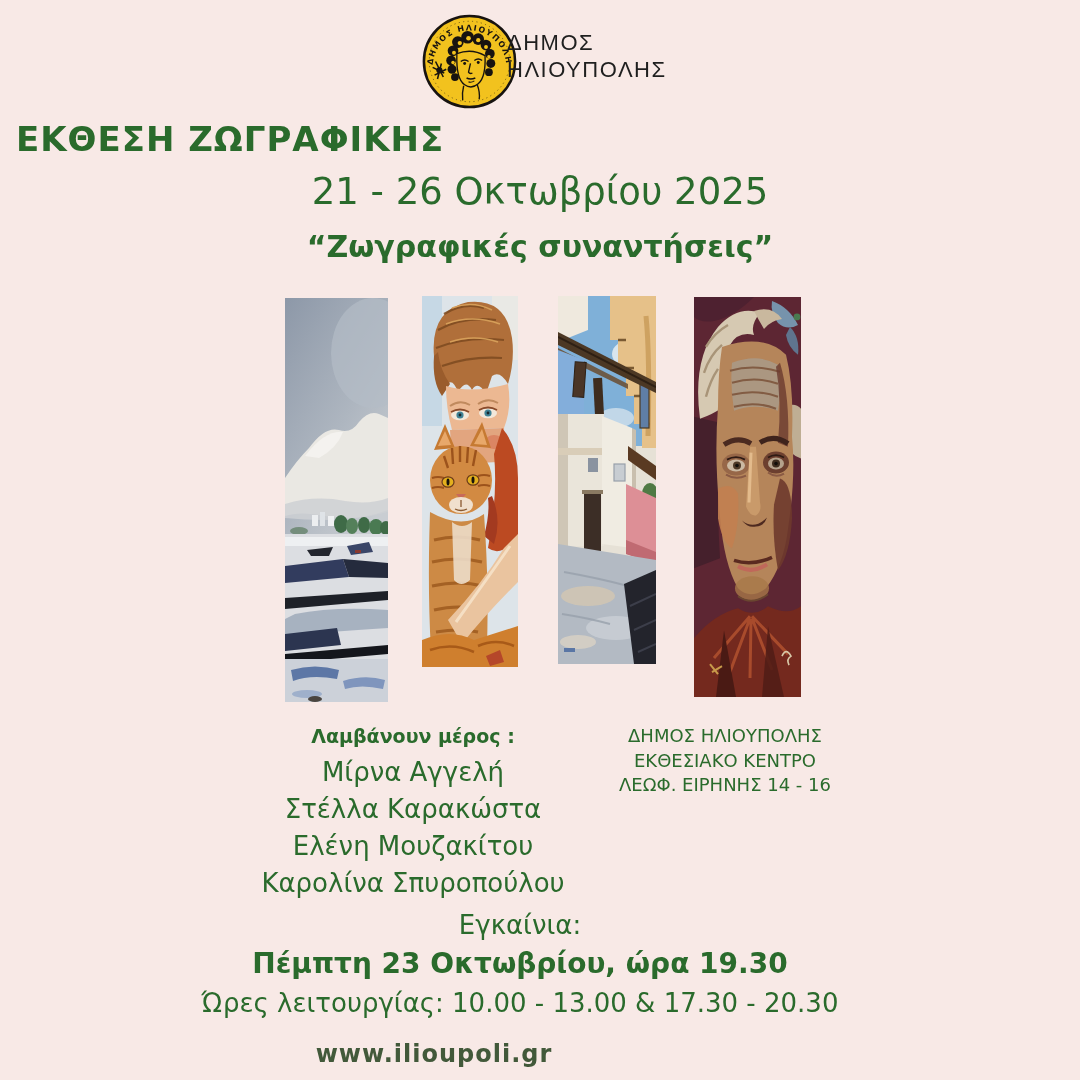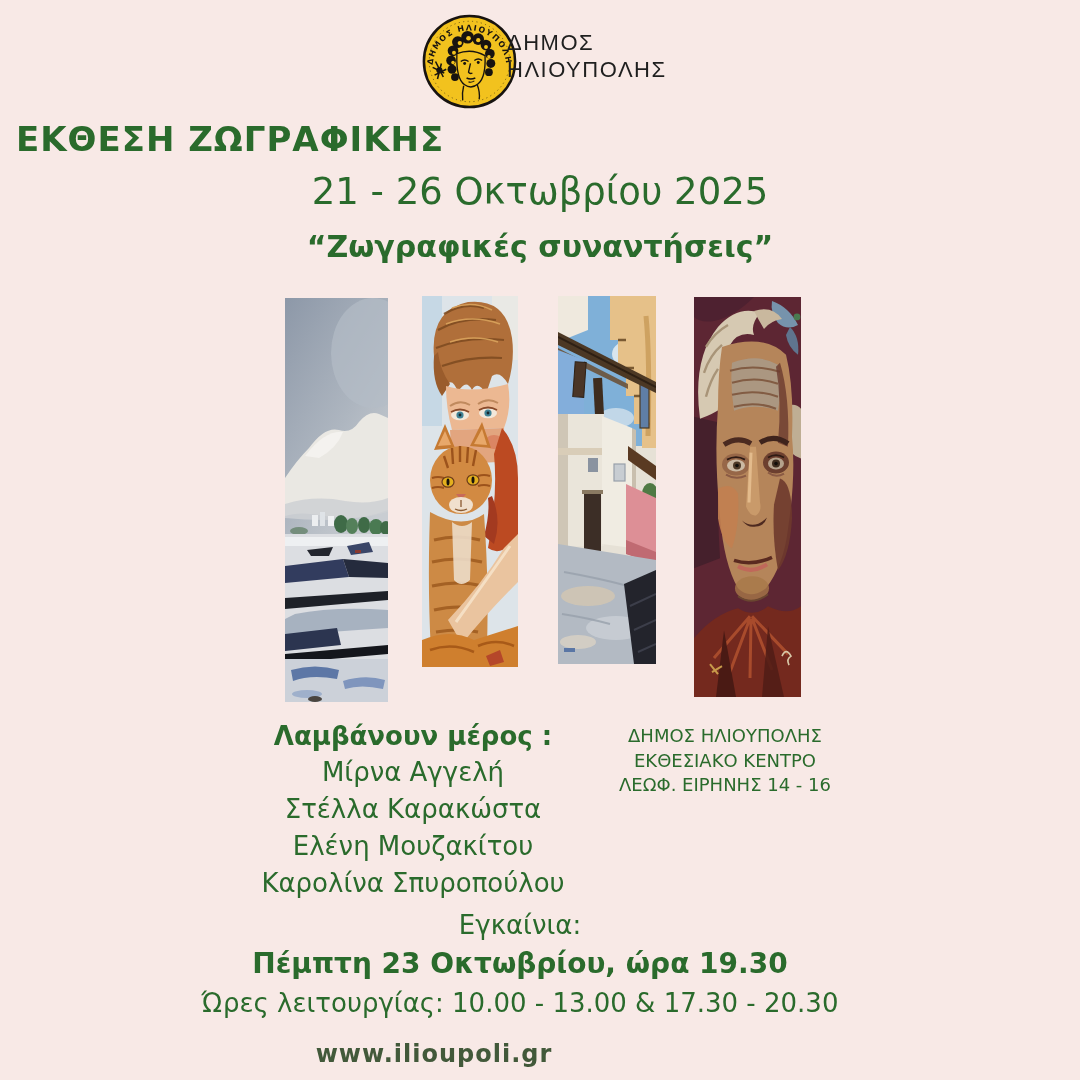--- a/index.html
+++ b/index.html
@@ -33,21 +33,21 @@
   .strip svg{display:block;width:100%;height:100%;}
   .s1{left:285px;top:298px;width:103px;height:404px;}
   .s2{left:422px;top:296px;width:96px;height:371px;}
   .s3{left:558px;top:296px;width:98px;height:368px;}
   .s4{left:694px;top:297px;width:107px;height:400px;}
   
   .participants{
     position:absolute;left:233px;top:718px;width:360px;text-align:center;
     font-size:26px;line-height:37px;
   }
-  .participants .heading{font-weight:700;font-size:26px;line-height:36px;}
+  .participants .heading{font-weight:700;font-size:19px;line-height:36px;}
   .venue{
     position:absolute;left:608px;top:724px;width:234px;text-align:center;
     font-size:18px;line-height:24.5px;font-weight:400;
   }
   
   .opening{
     position:absolute;left:0;top:906px;width:1040px;text-align:center;
   }
   .opening .label{font-size:26px;line-height:38px;}
   .opening .datetime{font-size:28px;line-height:40px;font-weight:700;}

